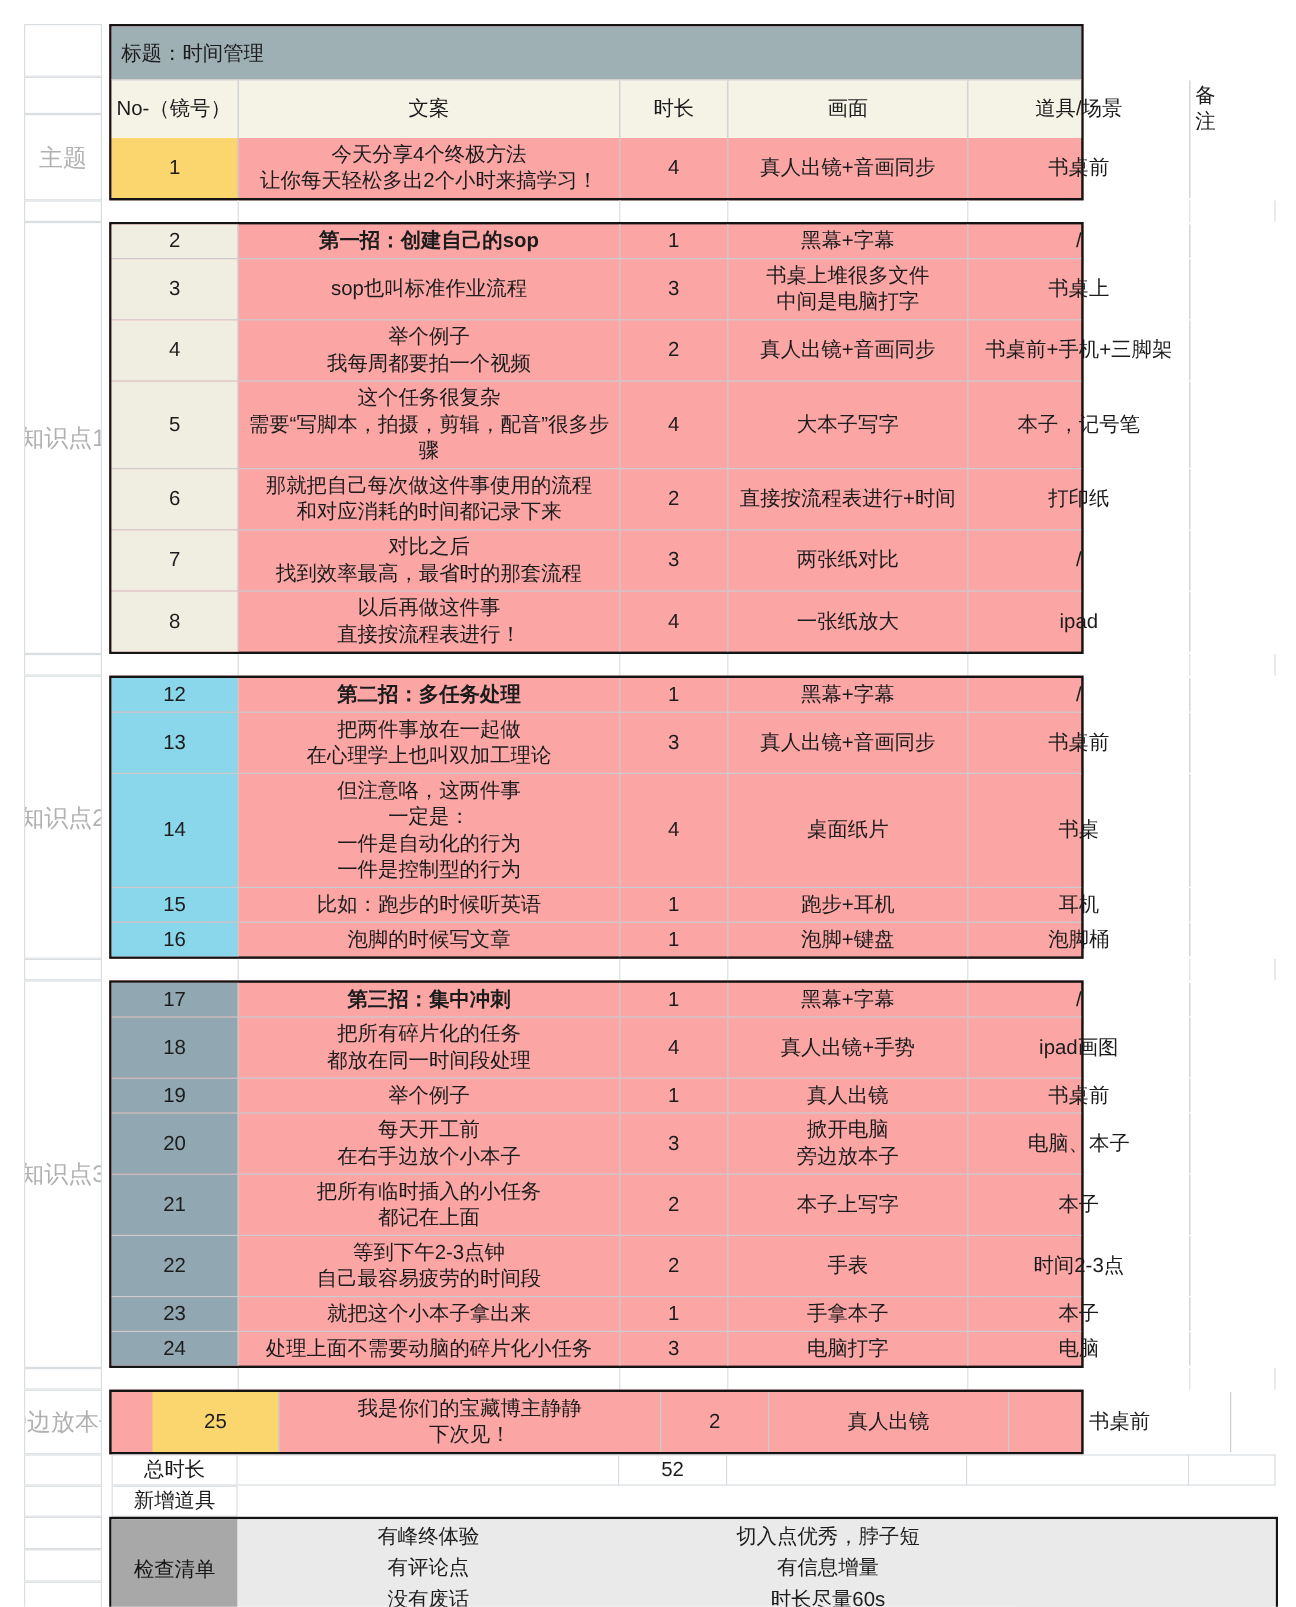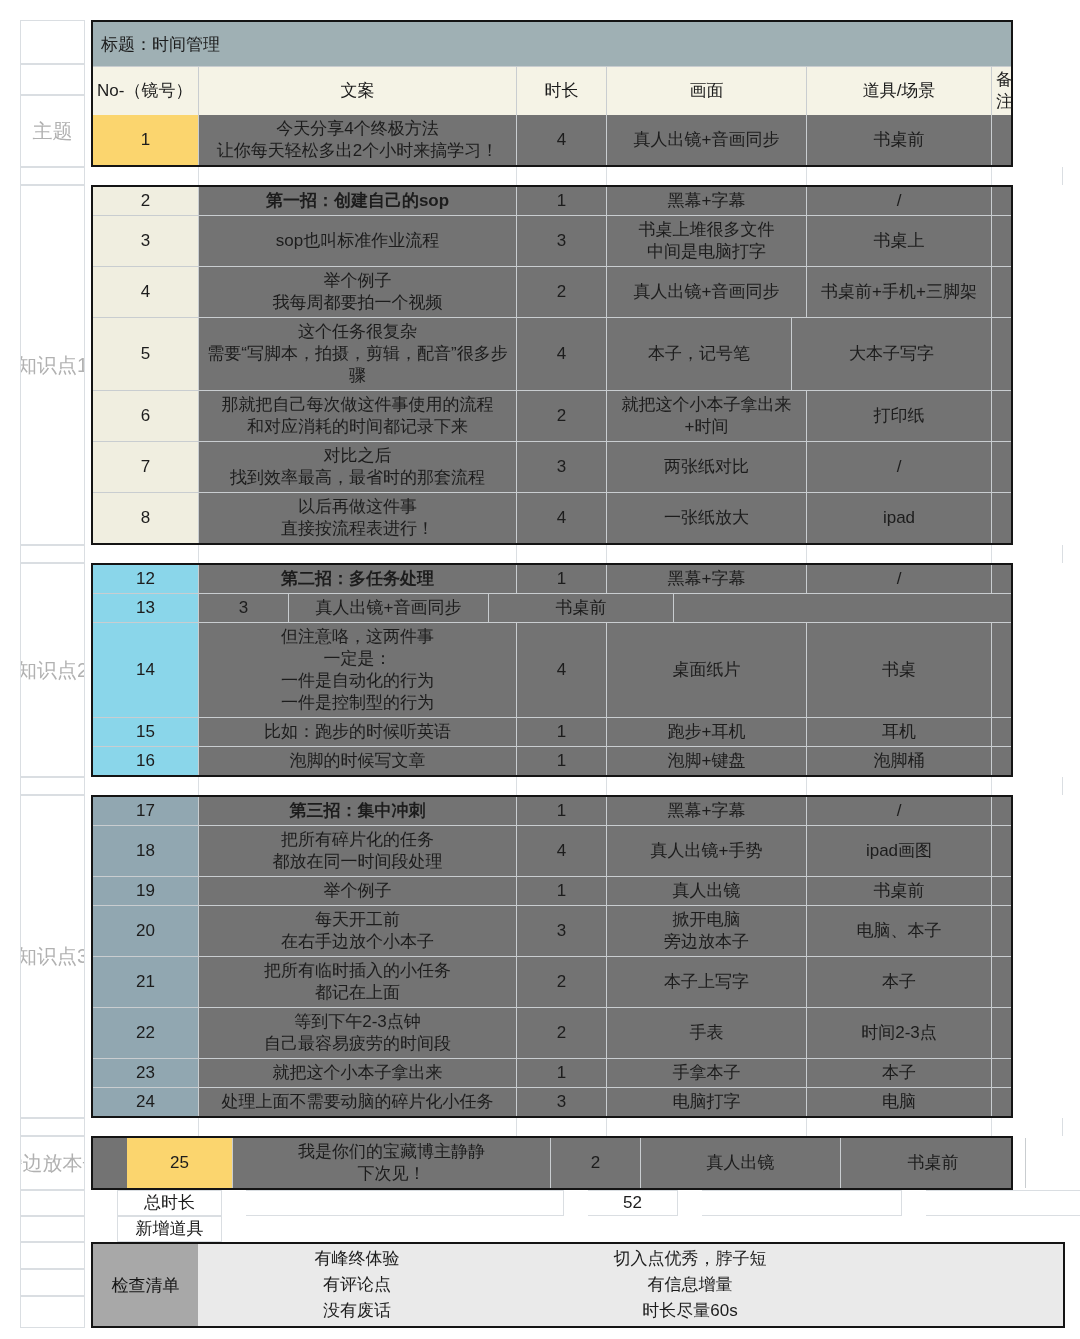--- a/index.html
+++ b/index.html
@@ -15,21 +15,21 @@
     font-size:17px;color:#1c1c1c;
   }
   .band{display:flex;align-items:stretch;}
   .spacer{width:6px;flex:0 0 6px;}
   .sidecol{width:65px;flex:0 0 65px;display:flex;flex-direction:column;}
   .side{width:65px;flex:0 0 65px;border:1px solid var(--lightgrid);background:#fff;}
   .sidecol .side{width:auto;flex:0 0 auto;}
   .sidelabel{display:flex;align-items:center;justify-content:center;
     color:#b1b1b1;font-size:20px;white-space:nowrap;overflow:hidden;}
   .sidecol .grow{flex:1 1 auto;}
-  .block{width:922px;border:2px solid var(--black);background:#737373;}
+  .block{width:812px;border:2px solid var(--black);background:#fca5a5;}
   .title-cell{height:44px;display:flex;align-items:center;padding-left:8px;
     background:var(--title_bar);}
   .hrow{display:flex;background:var(--header_bg);border-top:1px solid var(--grid);}
   .hrow .cell{min-height:31px;padding:2px 4px;}
   .trow{display:flex;border-top:1px solid var(--grid);}
   .block .trow:first-child,.block .hrow:first-child{border-top:none;}
   .cell{display:flex;flex-direction:column;justify-content:center;align-items:center;
     text-align:center;padding:3px 4px;min-height:28px;line-height:22px;
     border-left:1px solid var(--grid);}
   .cell:first-child{border-left:none;}
@@ -45,21 +45,21 @@
   
   .gapband{height:18px;}
   .gapmain{width:974px;padding:0 2px;display:flex;}
   .gcell{border-left:1px solid var(--lightgrid);}
   .gcell:first-child{border-left:none;}
   .gcell:last-child{border-right:1px solid var(--lightgrid);}
   .g-no{width:105px;}.g-copy{width:318px;}.g-dur{width:90px;}
   .g-vis{width:200px;}.g-props{width:185px;}.g-note{flex:1;}
   
   .mainrow{width:974px;padding:0 2px;display:flex;}
-  .frow .cell{min-height:26px;padding:1px 11px;border:1px solid var(--lightgrid);border-left:none;margin-left:24px;}
+  .frow .cell{min-height:26px;padding:1px 11px;border:1px solid var(--lightgrid);border-left:none;}
   .frow .cell:first-child{border-left:1px solid var(--lightgrid);}
   .frow.noborders .openarea{border:none;flex:1;}
   .frow .cell.openarea{border:none;}
   
   .checkblock{width:974px;border:2px solid var(--black);display:flex;min-height:80px;}
   .checklabel{width:105px;flex:0 0 105px;background:var(--checklist_label_bg);
     display:flex;align-items:center;justify-content:center;color:#151515;}
   .checkbody{flex:1;background:var(--checklist_bg);display:flex;}
   .checkstack{display:flex;flex-direction:column;justify-content:center;
     text-align:center;padding:2px 0;}
@@ -160,35 +160,35 @@
           <div class="cell c-props">书桌前+手机+三脚架</div>
           <div class="cell c-note"></div>
         </div>
         <div class="trow">
           <div class="cell c-no" style="background: var(--cream);">5</div>
           <div class="cell c-copy">
             <div class="ln">这个任务很复杂</div>
             <div class="ln">需要“写脚本，拍摄，剪辑，配音”很多步骤</div>
           </div>
           <div class="cell c-dur">4</div>
+          <div class="cell c-vis">
+            <div class="ln">大本子写字</div>
+          </div>
           <div class="cell c-props">本子，记号笔</div>
-          <div class="cell c-vis">
-            <div class="ln">大本子写字</div>
-          </div>
           <div class="cell c-note"></div>
         </div>
         <div class="trow">
           <div class="cell c-no" style="background: var(--cream);">6</div>
           <div class="cell c-copy">
             <div class="ln">那就把自己每次做这件事使用的流程</div>
             <div class="ln">和对应消耗的时间都记录下来</div>
           </div>
           <div class="cell c-dur">2</div>
           <div class="cell c-vis">
-            <div class="ln">就把这个小本子拿出来+时间</div>
+            <div class="ln">直接按流程表进行+时间</div>
           </div>
           <div class="cell c-props">打印纸</div>
           <div class="cell c-note"></div>
         </div>
         <div class="trow">
           <div class="cell c-no" style="background: var(--cream);">7</div>
           <div class="cell c-copy">
             <div class="ln">对比之后</div>
             <div class="ln">找到效率最高，最省时的那套流程</div>
           </div>
@@ -237,20 +237,24 @@
           </div>
           <div class="cell c-dur">1</div>
           <div class="cell c-vis">
             <div class="ln">黑幕+字幕</div>
           </div>
           <div class="cell c-props">/</div>
           <div class="cell c-note"></div>
         </div>
         <div class="trow">
           <div class="cell c-no" style="background: var(--cyan);">13</div>
+          <div class="cell c-copy">
+            <div class="ln">把两件事放在一起做</div>
+            <div class="ln">在心理学上也叫双加工理论</div>
+          </div>
           <div class="cell c-dur">3</div>
           <div class="cell c-vis">
             <div class="ln">真人出镜+音画同步</div>
           </div>
           <div class="cell c-props">书桌前</div>
           <div class="cell c-note"></div>
         </div>
         <div class="trow">
           <div class="cell c-no" style="background: var(--cyan);">14</div>
           <div class="cell c-copy">

